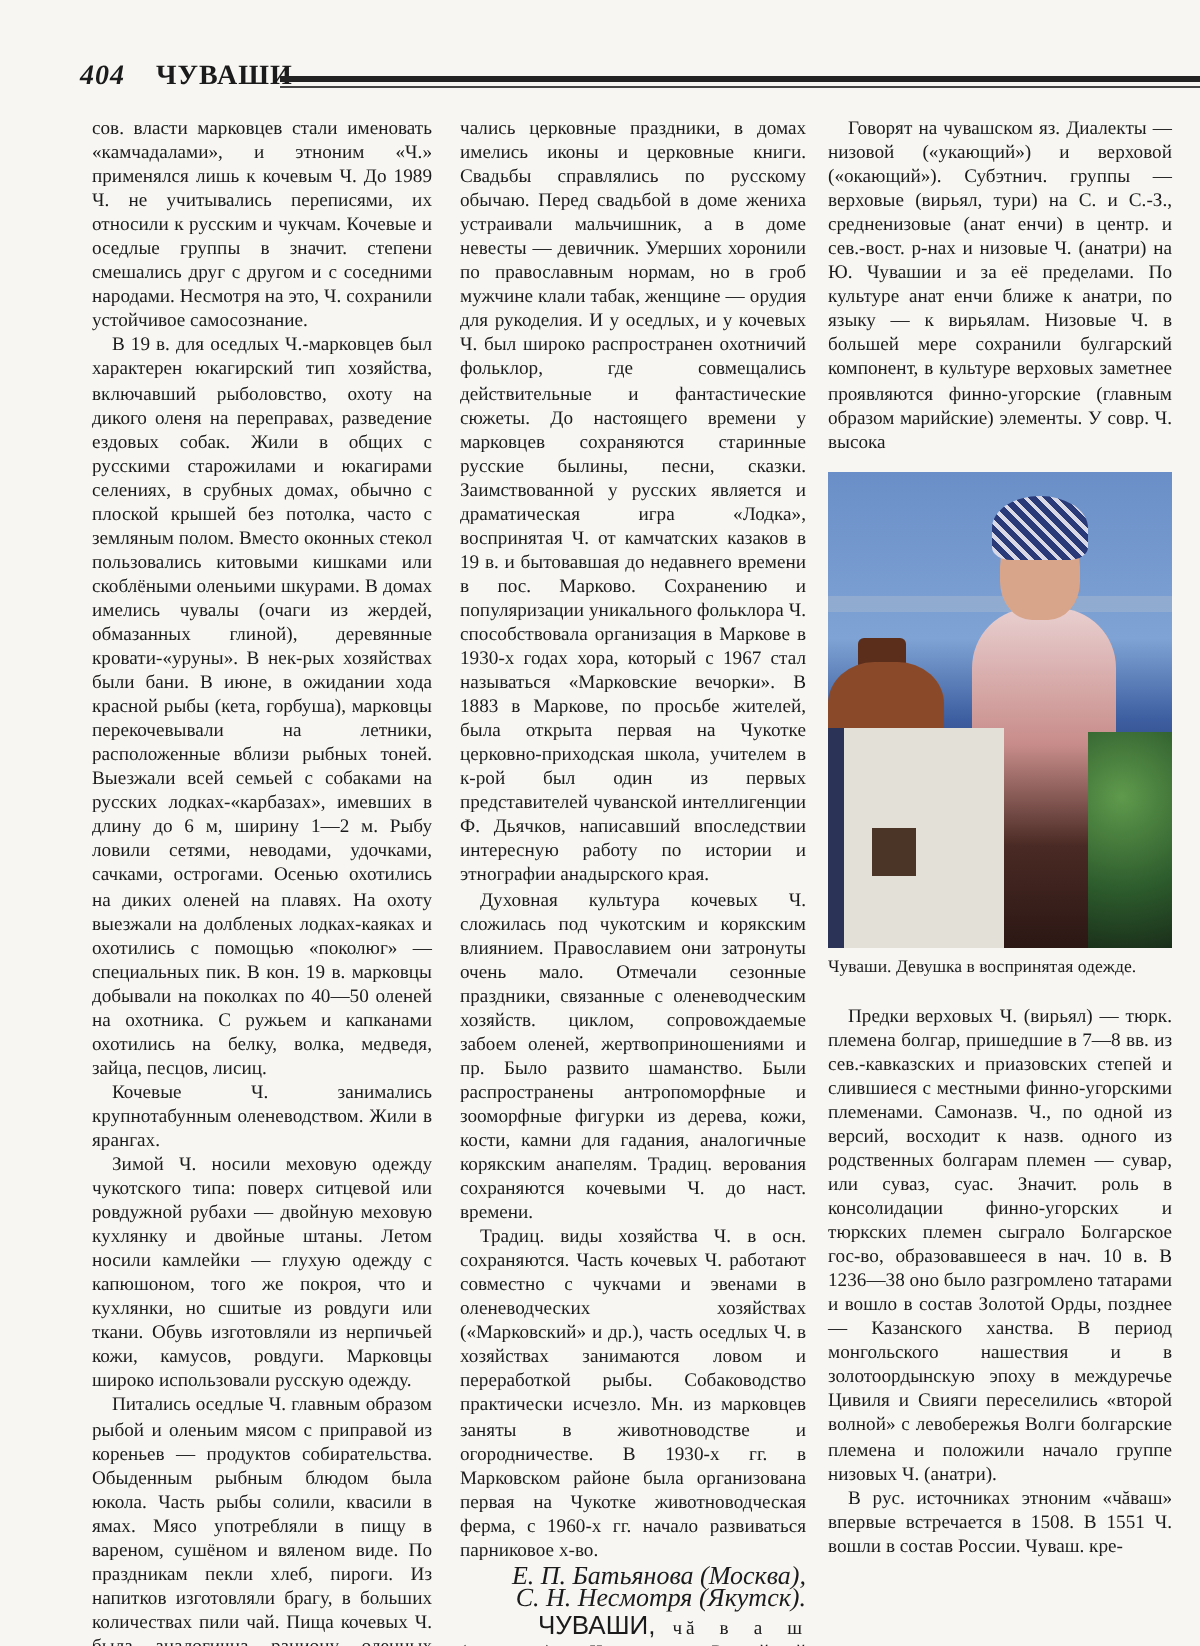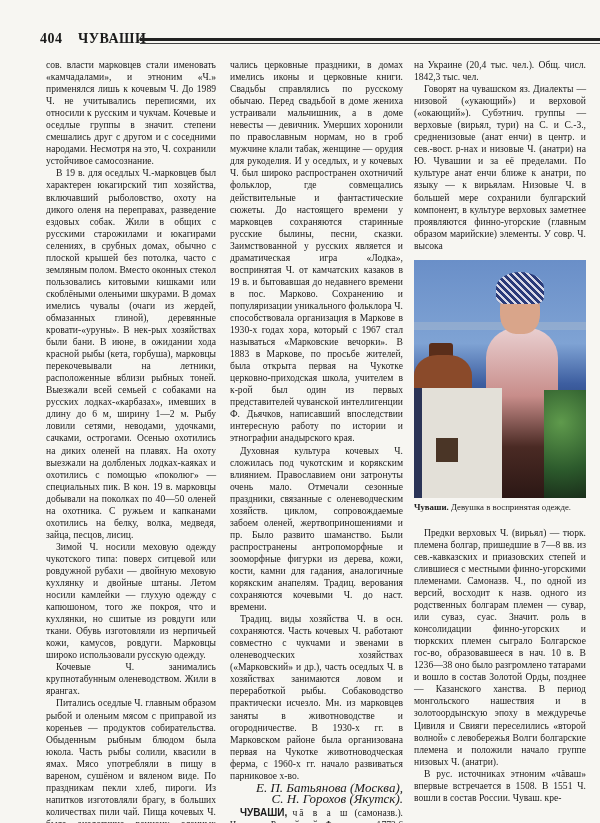--- a/index.html
+++ b/index.html
@@ -1,78 +1,77 @@
 <!DOCTYPE html>
 <html><head>
 <meta charset="utf-8">
 <style>
   html,body{margin:0;padding:0;}
   body{width:600px;height:823px;background:#f7f6f2;position:relative;overflow:hidden;
        font-family:"Liberation Serif","DejaVu Serif",serif;color:#1b1b1b;}
   .header{position:absolute;left:40px;top:14px;width:560px;height:24px;}
-  .page-num{position:absolute;left:0;top:17px;font-weight:bold;font-size:14px;letter-spacing:0.5px;}
+  .page-num{position:absolute;left:0;top:17px;font-weight:bold;font-size:14px;letter-spacing:0.5px;font-style:italic;}
   .running-head{position:absolute;left:38px;top:17px;font-weight:bold;font-size:14px;letter-spacing:0.5px;}
   .rule-thick{position:absolute;left:100px;top:24px;width:460px;height:3px;background:#222;}
   .rule-thin{position:absolute;left:100px;top:29px;width:460px;height:1px;background:#444;}
   .col{position:absolute;top:59px;font-size:9.6px;line-height:12.05px;text-align:justify;}
   .col p{margin:0;text-indent:0;}
   .col p.ind{text-indent:10px;}
   .col1{left:46px;width:170px;}
   .col2{left:230px;width:173px;}
   .col3{left:414px;width:172px;}
   .sig{text-align:right;font-style:italic;font-size:13px;line-height:11px;}
-  .headword{font-family:"Liberation Sans","DejaVu Sans",sans-serif;font-weight:bold;font-size:10px;}
+  .headword{font-family:"Liberation Sans","DejaVu Sans",sans-serif;font-weight:normal;font-size:13px;margin-left:29px;}
   .spaced{letter-spacing:2px;}
   .photo{position:relative;width:172px;height:238px;margin:8px 0 4px 0;overflow:hidden;
          background:linear-gradient(180deg,#6a8fc8 0%,#7fa3d4 35%,#3d5ea0 52%,#2c4680 62%,#3b4c6a 100%);}
   .photo .horizon{position:absolute;left:0;top:62px;width:172px;height:8px;background:#9ab0cf;opacity:.7;}
   .photo .jar{position:absolute;left:0;top:95px;width:58px;height:52px;border-radius:40% 40% 10% 10%;background:#8a4a2a;}
   .photo .jar-neck{position:absolute;left:15px;top:83px;width:24px;height:16px;background:#5a2e1a;border-radius:3px;}
   .photo .towel{position:absolute;left:0;top:128px;width:80px;height:110px;background:#e3e0d8;border-left:8px solid #2b3456;}
   .photo .towel-patch{position:absolute;left:22px;top:178px;width:22px;height:24px;background:#4a3526;}
   .photo .figure-body{position:absolute;left:72px;top:68px;width:72px;height:170px;background:linear-gradient(180deg,#e9cfd0 0%,#c88d8a 40%,#4a2a24 70%,#2b1714 100%);border-radius:30px 30px 0 0;}
   .photo .figure-head{position:absolute;left:86px;top:26px;width:40px;height:48px;background:#d9a58a;border-radius:45% 45% 40% 40%;}
   .photo .headdress{position:absolute;left:82px;top:12px;width:48px;height:32px;background:repeating-linear-gradient(45deg,#2a3a78 0 3px,#d8d8e6 3px 5px);border-radius:50% 50% 20% 20%;}
   .photo .bush{position:absolute;left:130px;top:130px;width:42px;height:108px;background:radial-gradient(circle at 40% 30%,#5f9a4c 0%,#2c5a2c 60%,#1a2e1a 100%);}
   .caption{font-size:8.8px;line-height:11px;margin-bottom:14px;}
-  .caption b{font-weight:bold;}
+  .caption b{font-weight:normal;}
 </style>
 </head>
 <body>
 
 <div class="header">
   <span class="page-num">404</span>
   <span class="running-head">ЧУВАШИ</span>
   <div class="rule-thick"></div>
   <div class="rule-thin"></div>
 </div>
 
 <div class="col col1">
   <p>сов. власти марковцев стали именовать «камчадалами», и этноним «Ч.» применялся лишь к кочевым Ч. До 1989 Ч. не учитывались переписями, их относили к русским и чукчам. Кочевые и оседлые группы в значит. степени смешались друг с другом и с соседними народами. Несмотря на это, Ч. сохранили устойчивое самосознание.</p>
   <p class="ind">В 19 в. для оседлых Ч.-марковцев был характерен юкагирский тип хозяйства, включавший рыболовство, охоту на дикого оленя на переправах, разведение ездовых собак. Жили в общих с русскими старожилами и юкагирами селениях, в срубных домах, обычно с плоской крышей без потолка, часто с земляным полом. Вместо оконных стекол пользовались китовыми кишками или скоблёными оленьими шкурами. В домах имелись чувалы (очаги из жердей, обмазанных глиной), деревянные кровати-«уруны». В нек-рых хозяйствах были бани. В июне, в ожидании хода красной рыбы (кета, горбуша), марковцы перекочевывали на летники, расположенные вблизи рыбных тоней. Выезжали всей семьей с собаками на русских лодках-«карбазах», имевших в длину до 6 м, ширину 1—2 м. Рыбу ловили сетями, неводами, удочками, сачками, острогами. Осенью охотились на диких оленей на плавях. На охоту выезжали на долбленых лодках-каяках и охотились с помощью «поколюг» — специальных пик. В кон. 19 в. марковцы добывали на поколках по 40—50 оленей на охотника. С ружьем и капканами охотились на белку, волка, медведя, зайца, песцов, лисиц.</p>
+  <p class="ind">Кочевые Ч. занимались крупнотабунным оленеводством. Жили в ярангах.</p>
   <p class="ind">Зимой Ч. носили меховую одежду чукотского типа: поверх ситцевой или ровдужной рубахи — двойную меховую кухлянку и двойные штаны. Летом носили камлейки — глухую одежду с капюшоном, того же покроя, что и кухлянки, но сшитые из ровдуги или ткани. Обувь изготовляли из нерпичьей кожи, камусов, ровдуги. Марковцы широко использовали русскую одежду.</p>
-  <p class="ind">Кочевые Ч. занимались крупнотабунным оленеводством. Жили в ярангах.</p>
   <p class="ind">Питались оседлые Ч. главным образом рыбой и оленьим мясом с приправой из кореньев — продуктов собирательства. Обыденным рыбным блюдом была юкола. Часть рыбы солили, квасили в ямах. Мясо употребляли в пищу в вареном, сушёном и вяленом виде. По праздникам пекли хлеб, пироги. Из напитков изготовляли брагу, в больших количествах пили чай. Пища кочевых Ч. была аналогична рациону оленных чукчей и коряков, основу к-рого составляло мясо оленя. В качестве возбуждающего и опьяняющего средства Ч., подобно чукчам и корякам, использовали мухомор.</p>
 
 </div>
 
 <div class="col col2">
   <p>чались церковные праздники, в домах имелись иконы и церковные книги. Свадьбы справлялись по русскому обычаю. Перед свадьбой в доме жениха устраивали мальчишник, а в доме невесты — девичник. Умерших хоронили по православным нормам, но в гроб мужчине клали табак, женщине — орудия для рукоделия. И у оседлых, и у кочевых Ч. был широко распространен охотничий фольклор, где совмещались действительные и фантастические сюжеты. До настоящего времени у марковцев сохраняются старинные русские былины, песни, сказки. Заимствованной у русских является и драматическая игра «Лодка», воспринятая Ч. от камчатских казаков в 19 в. и бытовавшая до недавнего времени в пос. Марково. Сохранению и популяризации уникального фольклора Ч. способствовала организация в Маркове в 1930-х годах хора, который с 1967 стал называться «Марковские вечорки». В 1883 в Маркове, по просьбе жителей, была открыта первая на Чукотке церковно-приходская школа, учителем в к-рой был один из первых представителей чуванской интеллигенции Ф. Дьячков, написавший впоследствии интересную работу по истории и этнографии анадырского края.</p>
   <p class="ind">Духовная культура кочевых Ч. сложилась под чукотским и корякским влиянием. Православием они затронуты очень мало. Отмечали сезонные праздники, связанные с оленеводческим хозяйств. циклом, сопровождаемые забоем оленей, жертвоприношениями и пр. Было развито шаманство. Были распространены антропоморфные и зооморфные фигурки из дерева, кожи, кости, камни для гадания, аналогичные корякским анапелям. Традиц. верования сохраняются кочевыми Ч. до наст. времени.</p>
   <p class="ind">Традиц. виды хозяйства Ч. в осн. сохраняются. Часть кочевых Ч. работают совместно с чукчами и эвенами в оленеводческих хозяйствах («Марковский» и др.), часть оседлых Ч. в хозяйствах занимаются ловом и переработкой рыбы. Собаководство практически исчезло. Мн. из марковцев заняты в животноводстве и огородничестве. В 1930-х гг. в Марковском районе была организована первая на Чукотке животноводческая ферма, с 1960-х гг. начало развиваться парниковое х-во.</p>
   <div class="sig">Е. П. Батьянова (Москва),</div>
-  <div class="sig">С. Н. Горохов (Якутск).</div>
+  <div class="sig">С. Н. Несмотря (Якутск).</div>
   <p class="ind" style="margin-top:3px;">
     <span class="headword">ЧУВАШИ,</span>
     <span class="spaced">чă в а ш</span><span> (самоназв.). Числ. в Российской Федерации 1773,6 тыс. чел., осн. население Чувашии (907 тыс. чел.). Живут также в Татарии (134,2 тыс. чел.), Башкирии (118,6 тыс. чел.), в Самарской (117,8 тыс. чел.) и Ульяновской (116,5 тыс. чел.) обл., в Москве и Московской обл. (32 тыс. чел.), Тюменской обл. (31 тыс. чел.), в Красноярском крае (27 тыс. чел.), в Кемеровской обл. (24 тыс. чел.), Оренбургской обл. (21 тыс. чел.), Казахстане (22,3 тыс. чел.) и</span>
   </p>
 </div>
 
 <div class="col col3">
-  <p>на Украине (20,4 тыс. чел.). Общ. числ. 1842,3 тыс. чел.</p>
   <p class="ind">Говорят на чувашском яз. Диалекты — низовой («укающий») и верховой («окающий»). Субэтнич. группы — верховые (вирьял, тури) на С. и С.-З., средненизовые (анат енчи) в центр. и сев.-вост. р-нах и низовые Ч. (анатри) на Ю. Чувашии и за её пределами. По культуре анат енчи ближе к анатри, по языку — к вирьялам. Низовые Ч. в большей мере сохранили булгарский компонент, в культуре верховых заметнее проявляются финно-угорские (главным образом марийские) элементы. У совр. Ч. высока</p>
 
   <div class="photo">
     <div class="horizon"></div>
     <div class="jar-neck"></div>
     <div class="jar"></div>
     <div class="figure-body"></div>
     <div class="figure-head"></div>
     <div class="headdress"></div>
     <div class="towel"></div>

